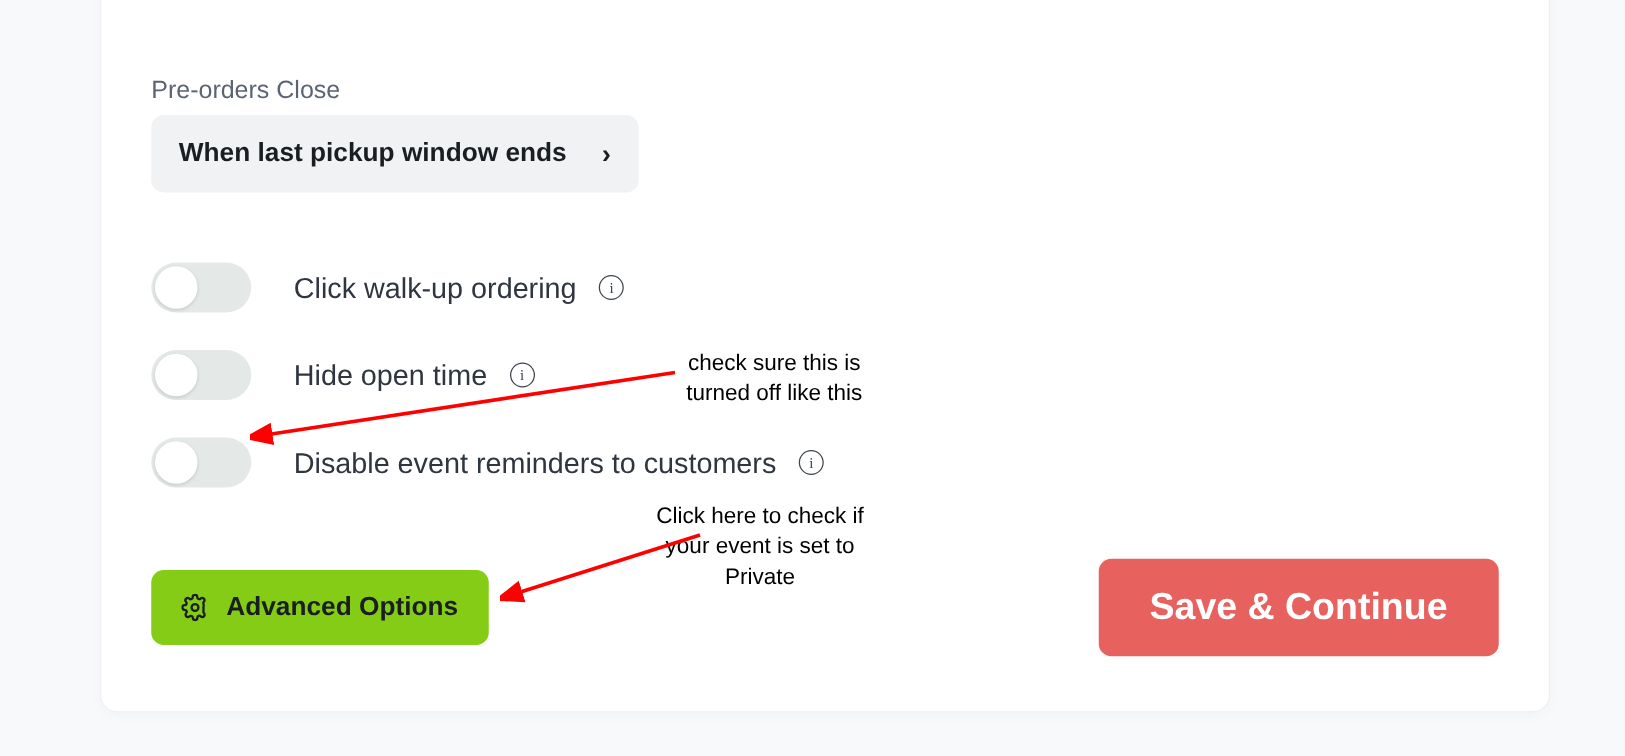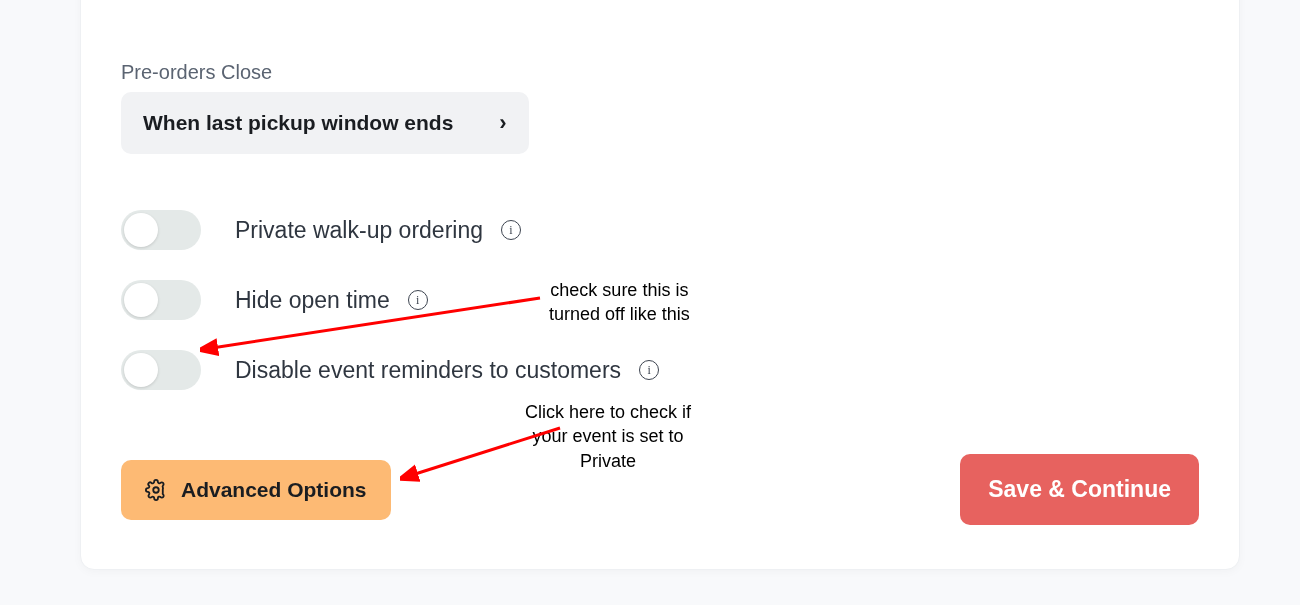--- a/index.html
+++ b/index.html
@@ -34,21 +34,20 @@
   .select-pill {
     display: inline-flex;
     align-items: center;
     background: #f1f2f4;
     border-radius: 10px;
     padding: 18px 22px;
     font-weight: 700;
     font-size: 21px;
     color: #1a1d21;
     cursor: pointer;
-    gap: 18px;
   }
   .select-pill .chev {
     margin-left: 28px;
     font-weight: 700;
     font-size: 22px;
     color: #1a1d21;
   }
 
   .toggle-list { margin-top: 56px; }
   .toggle-row {
@@ -106,36 +105,36 @@
     right: 40px;
     bottom: 44px;
     display: flex;
     justify-content: space-between;
     align-items: center;
   }
 
   .adv-btn {
     display: inline-flex;
     align-items: center;
-    background: #fdba74;
+    background: #84cc16;
     border-radius: 10px;
     padding: 18px 24px;
     font-weight: 700;
     font-size: 21px;
     color: #1a1d21;
     cursor: pointer;
   }
   .adv-btn svg { margin-right: 14px; }
 
   .save-btn {
     background: #e7625f;
     color: #ffffff;
     font-weight: 700;
-    font-size: 23px;
-    padding: 22px 28px;
+    font-size: 30px;
+    padding: 22px 41px;
     border-radius: 10px;
     cursor: pointer;
     border: none;
   }
 
   .annot {
     position: absolute;
     font-size: 18px;
     color: #000000;
     text-align: center;
@@ -159,21 +158,21 @@
     <span>When last pickup window ends</span>
     <span class="chev">›</span>
   </div>
 
   <div class="toggle-list">
 
     <div class="toggle-row">
       <div class="switch">
           <div class="thumb"></div>
         </div>
-      <span class="toggle-label">Private walk-up ordering</span>
+      <span class="toggle-label">Click walk-up ordering</span>
       <span class="info"></span>
     </div>
 
     <div class="toggle-row">
       <div class="switch">
           <div class="thumb"></div>
         </div>
       <span class="toggle-label">Hide open time</span>
       <span class="info"></span>
     </div>

